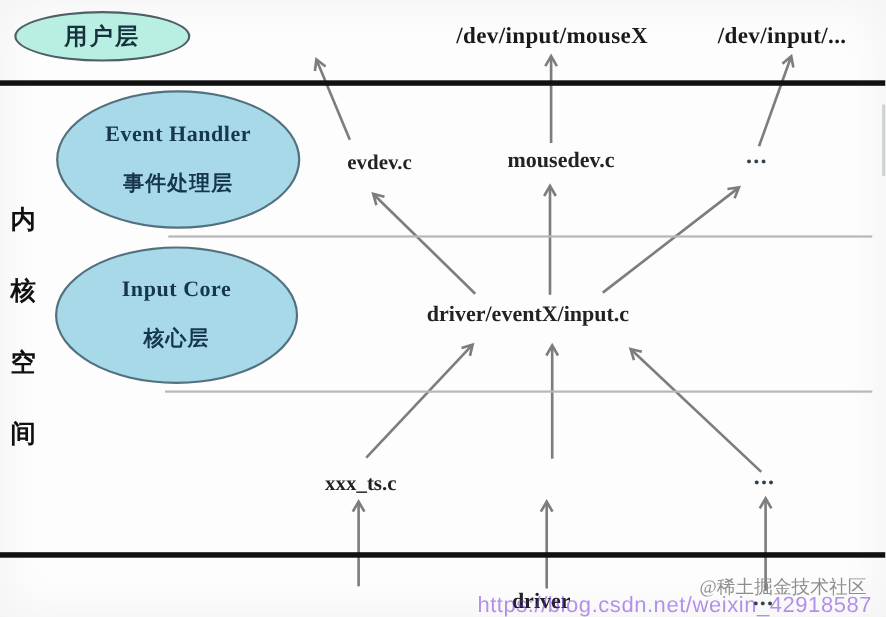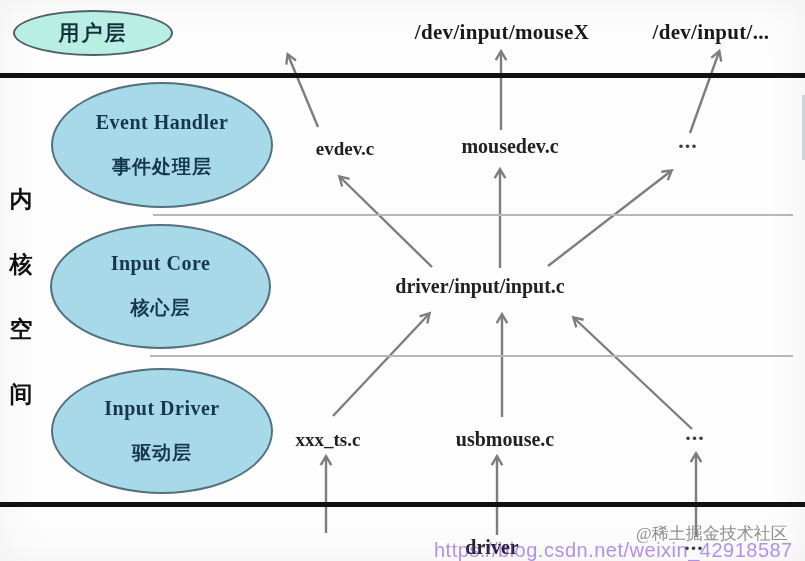--- a/index.html
+++ b/index.html
@@ -105,31 +105,26 @@
   </div>
 
   <div class="ellipse kernel" id="ellipse-handler">
     <span class="etitle">Event Handler</span>
     <span class="esub">事件处理层</span>
   </div>
   <div class="ellipse kernel" id="ellipse-core">
     <span class="etitle">Input Core</span>
     <span class="esub">核心层</span>
   </div>
-  <div class="ellipse kernel" id="ellipse-driver">
-    <span class="etitle">Input Driver</span>
-    <span class="esub">驱动层</span>
-  </div>
 
   <span class="txt file" id="file-evdev">evdev.c</span>
   <span class="txt file" id="file-mousedev">mousedev.c</span>
   <span class="txt dots" id="dots-top">...</span>
-  <span class="txt file" id="file-input">driver/input/input.c</span>
+  <span class="txt file" id="file-input">driver/eventX/input.c</span>
   <span class="txt file" id="file-xxts">xxx_ts.c</span>
-  <span class="txt file" id="file-usbmouse">usbmouse.c</span>
   <span class="txt dots" id="dots-mid">...</span>
 
   <span id="hw-label">硬件设备</span>
   <span class="txt" id="hw-mouse">driver</span>
   <span class="txt dots" id="dots-hw">...</span>
 
   <span id="wm-csdn">https://blog.csdn.net/weixin_42918587</span>
   <span id="wm-juejin">@稀土掘金技术社区</span>
 
 </div>

